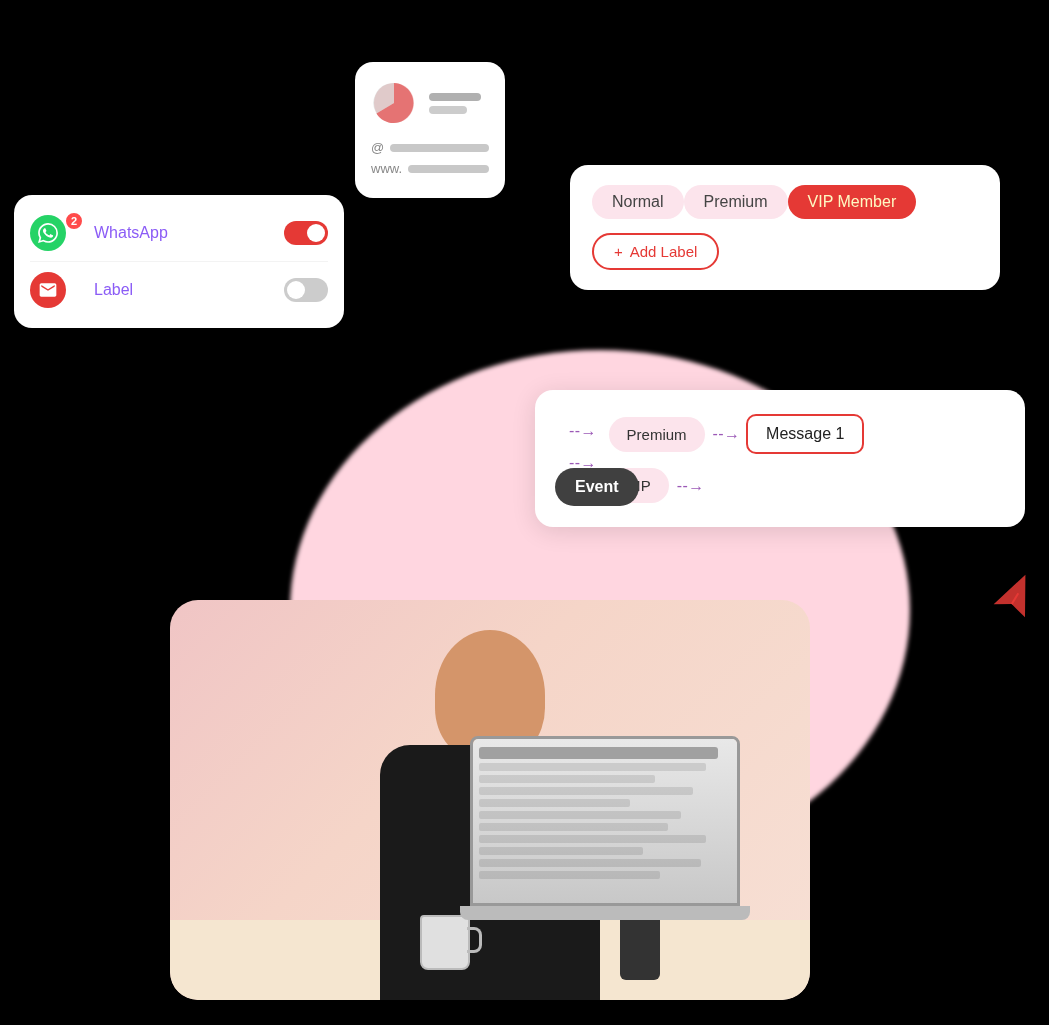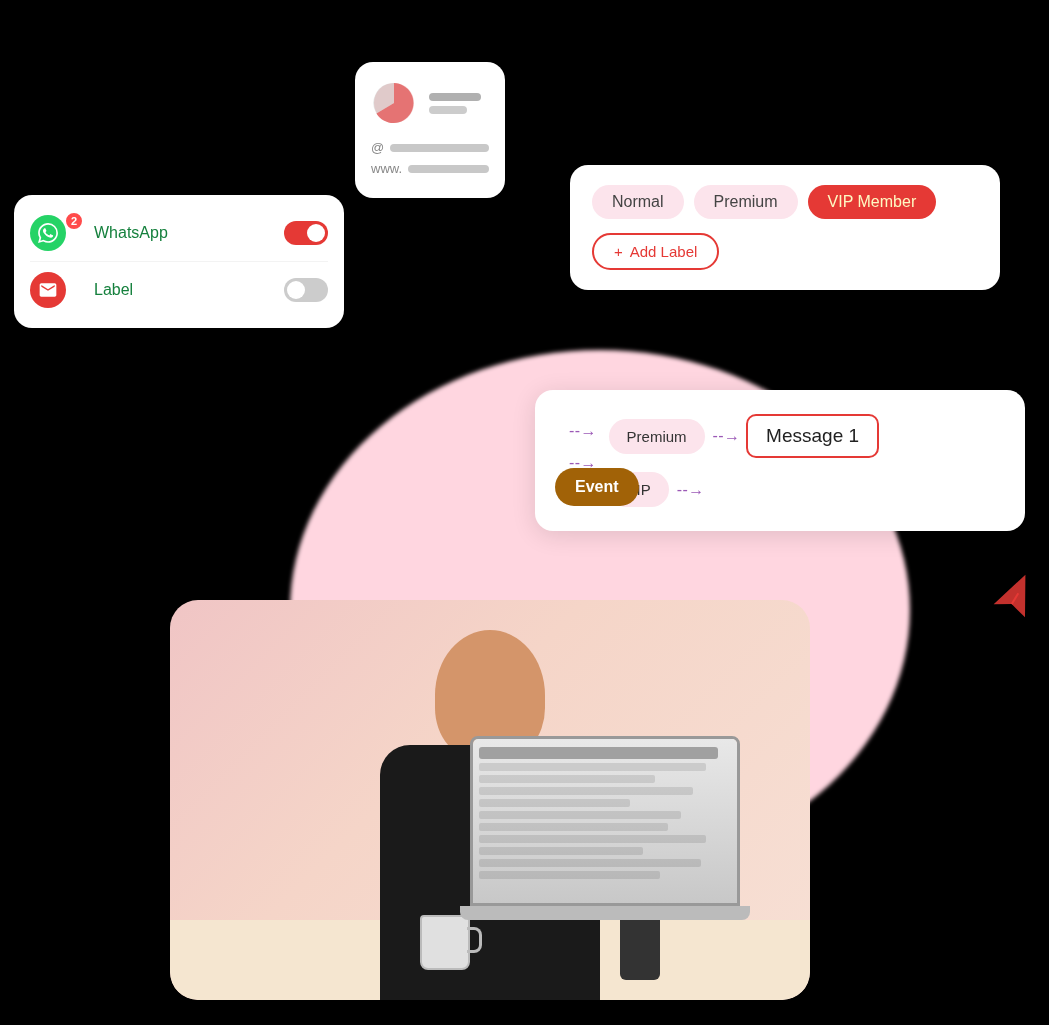--- a/index.html
+++ b/index.html
@@ -43,21 +43,21 @@
       margin-right: 14px;
       flex-shrink: 0;
     }
     .channel-icon.whatsapp { background: #25D366; color: #fff; }
     .channel-icon.messenger { background: linear-gradient(135deg,#0099FF,#A033FF,#FF5C87); color: #fff; }
     .channel-icon.email { background: #e53935; color: #fff; }
     .channel-name {
       flex: 1;
       font-size: 16px;
       font-weight: 500;
-      color: #15803d;
+      color: #8b5cf6;
     }
     
     .badge {
       background: #FF4B4B;
       color: #fff;
       border-radius: 50%;
       width: 20px;
       height: 20px;
       font-size: 11px;
       font-weight: 700;
@@ -155,21 +155,20 @@
       background: #fff;
       border-radius: 18px;
       padding: 20px 22px;
       box-shadow: 0 4px 24px rgba(0,0,0,0.10);
       z-index: 10;
     }
     .labels-row {
       display: flex;
       align-items: center;
       flex-wrap: wrap;
-      gap: 10px;
       margin-bottom: 14px;
     }
     .label-tag {
       padding: 8px 20px;
       border-radius: 24px;
       font-size: 16px;
       font-weight: 500;
       cursor: pointer;
     }
     .label-tag.normal { background: #fce4ec; color: #444; }
@@ -231,21 +230,21 @@
       border-radius: 20px;
       padding: 9px 18px;
       font-size: 15px;
       font-weight: 500;
     }
     .flow-pill.vip-pill { background: #fce4ec; }
     .flow-msg {
       border: 2px solid #e53935;
       border-radius: 10px;
       padding: 9px 18px;
-      font-size: 19px;
+      font-size: 16px;
       font-weight: 500;
       color: #222;
       background: #fff;
       text-align: right;
     }
     .flow-sub-row {
       display: flex;
       align-items: center;
       gap: 0;
     }
@@ -490,21 +489,21 @@
         <div class="flow-pill vip-pill">VIP</div>
         <span class="arrow-dashed" style="margin:0 8px;">- - →</span>
       </div>
     </div>
   </div>
 
   <div style="position:absolute; top:50%; left:535px; transform:translateY(-50%) translateX(-430px); margin-top:0px; z-index:20;">
   </div>
 </div>
 
-<div class="event-badge" style="position:absolute; top:458px; left:555px; z-index:20; background:#a16207; color:#fff; border-radius:20px; padding:10px 20px; font-size:16px; font-weight:600;">
+<div class="event-badge" style="position:absolute; top:458px; left:555px; z-index:20; background:#404040; color:#fff; border-radius:20px; padding:10px 20px; font-size:16px; font-weight:600;">
   <span>Event</span>
 </div>
 
 <div class="paper-plane">
   <svg width="50" height="50" viewBox="0 0 50 50" fill="none">
     <path d="M45 5 L5 22 L22 28 L30 45 Z" fill="#e53935" opacity="0.85"></path>
     <path d="M22 28 L32 20" stroke="#e53935" stroke-width="2" fill="none"></path>
   </svg>
 </div>
 

